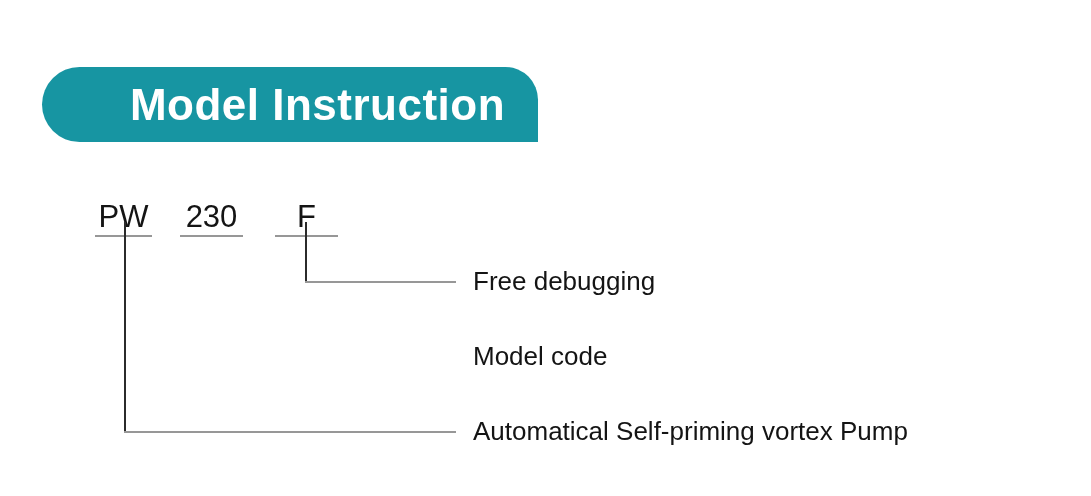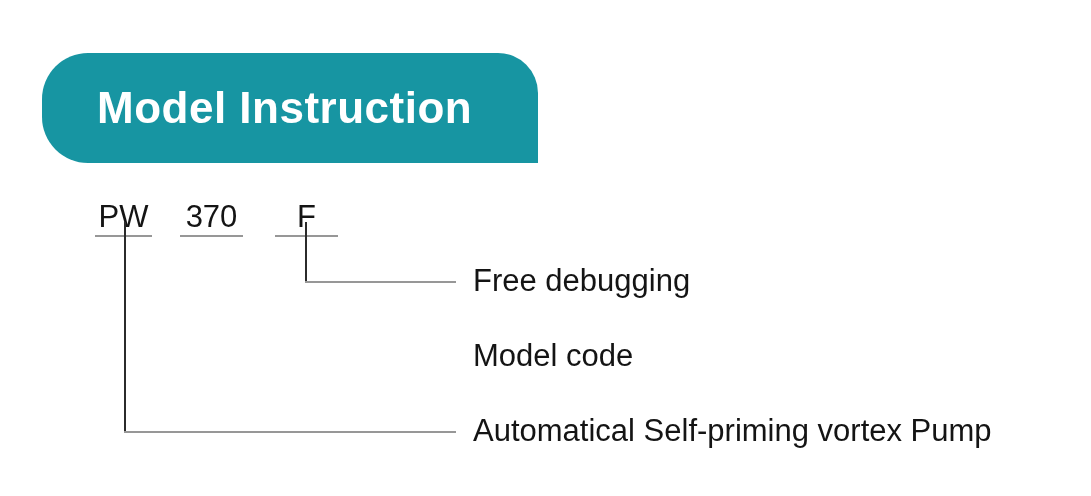--- a/index.html
+++ b/index.html
@@ -14,27 +14,28 @@
   .canvas{
     position:relative;
     width:1091px;height:496px;
     background:var(--page-bg);
     font-family:"Liberation Sans", sans-serif;
     overflow:hidden;
   }
   
   .header-pill{
     position:absolute;
-    left:42px;top:53px;
-    width:496px;height:110px;
+    left:42px;top:67px;
+    width:496px;height:75px;
     background:var(--accent-teal);
     border-radius:46px 40px 0 46px;
     display:flex;align-items:center;
     box-sizing:border-box;
     padding-left:55px;
+    justify-content:center;
   }
   .header-title{
     color:var(--header-text);
     font-size:44px;
     font-weight:bold;
     letter-spacing:0.5px;
     white-space:nowrap;
   }
   
   .code-seg{
@@ -60,21 +61,21 @@
   .vline{position:absolute;width:2px;background:var(--line-dark);}
   .vline-pw{left:124px;top:222px;height:210px;}
   .vline-f{left:305px;top:222px;height:60px;}
   .hline{position:absolute;height:2px;background:var(--line-gray);}
   .hline-f{left:305px;top:281px;width:151px;}
   .hline-pw{left:124px;top:431px;width:332px;}
   
   .label{
     position:absolute;
     left:473px;
-    font-size:31px;
+    font-size:26px;
     line-height:34px;
     color:var(--text-dark);
     white-space:nowrap;
   }
   .label-free{top:264px;}
   .label-model{top:339px;}
   .label-pump{top:414px;}
 </style>
 </head>
 <body>
@@ -84,21 +85,21 @@
   <div class="header-pill">
     <span class="header-title">Model Instruction</span>
   </div>
 
   <div class="code-seg seg-pw">
     <span class="code-text">PW</span>
     <div class="code-underline"></div>
   </div>
 
   <div class="code-seg seg-370">
-    <span class="code-text">370</span>
+    <span class="code-text">230</span>
     <div class="code-underline"></div>
   </div>
 
   <div class="code-seg seg-f">
     <span class="code-text">F</span>
     <div class="code-underline"></div>
   </div>
 
   <div class="vline vline-pw"></div>
   <div class="vline vline-f"></div>

